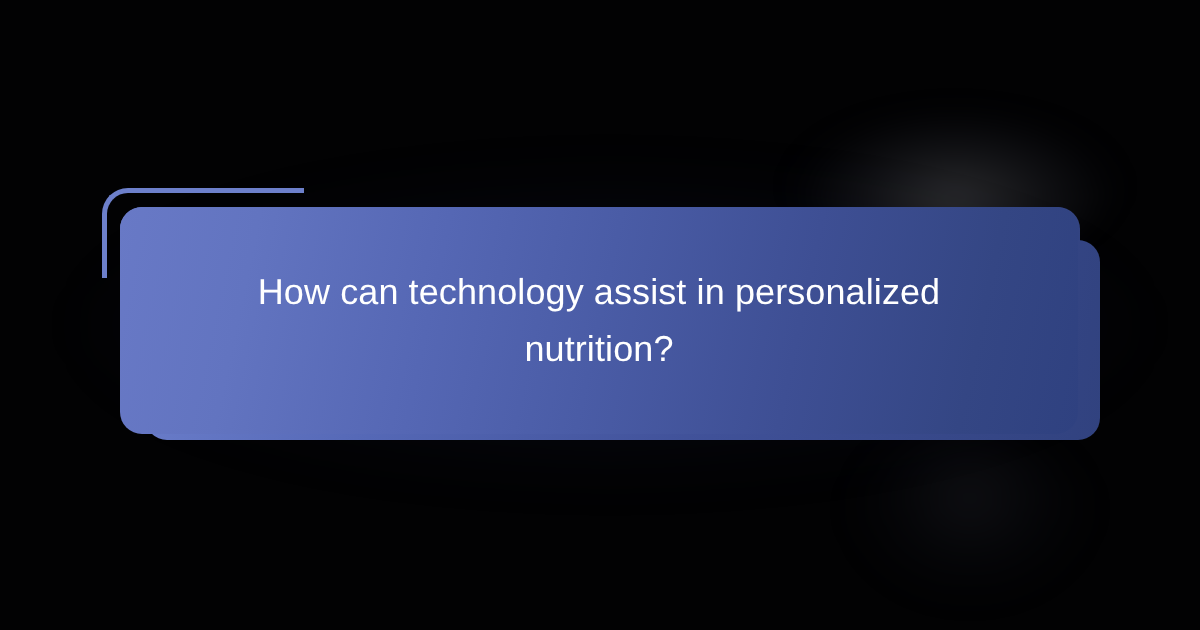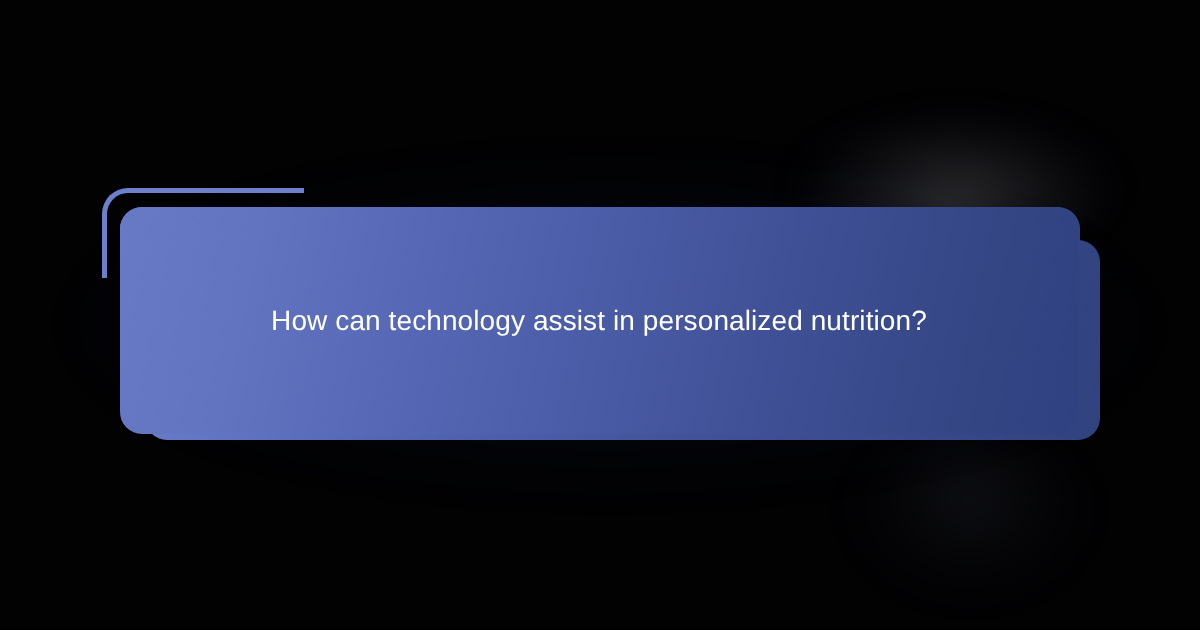--- a/index.html
+++ b/index.html
@@ -141,21 +141,21 @@
                 #3e4f94 70%,
                 #344684 88%,
                 #2f4180 100%);
     display: flex;
     align-items: center;
     justify-content: center;
   }
 
   #headline {
     color: #ffffff;
-    font-size: 28px;
+    font-size: 36px;
     font-weight: 300;
     line-height: 1.56;
     letter-spacing: 0.1px;
     text-align: center;
     max-width: 760px;
     margin: 3px;
     padding: 0 24px;
     text-rendering: geometricPrecision;
   }
 </style>

